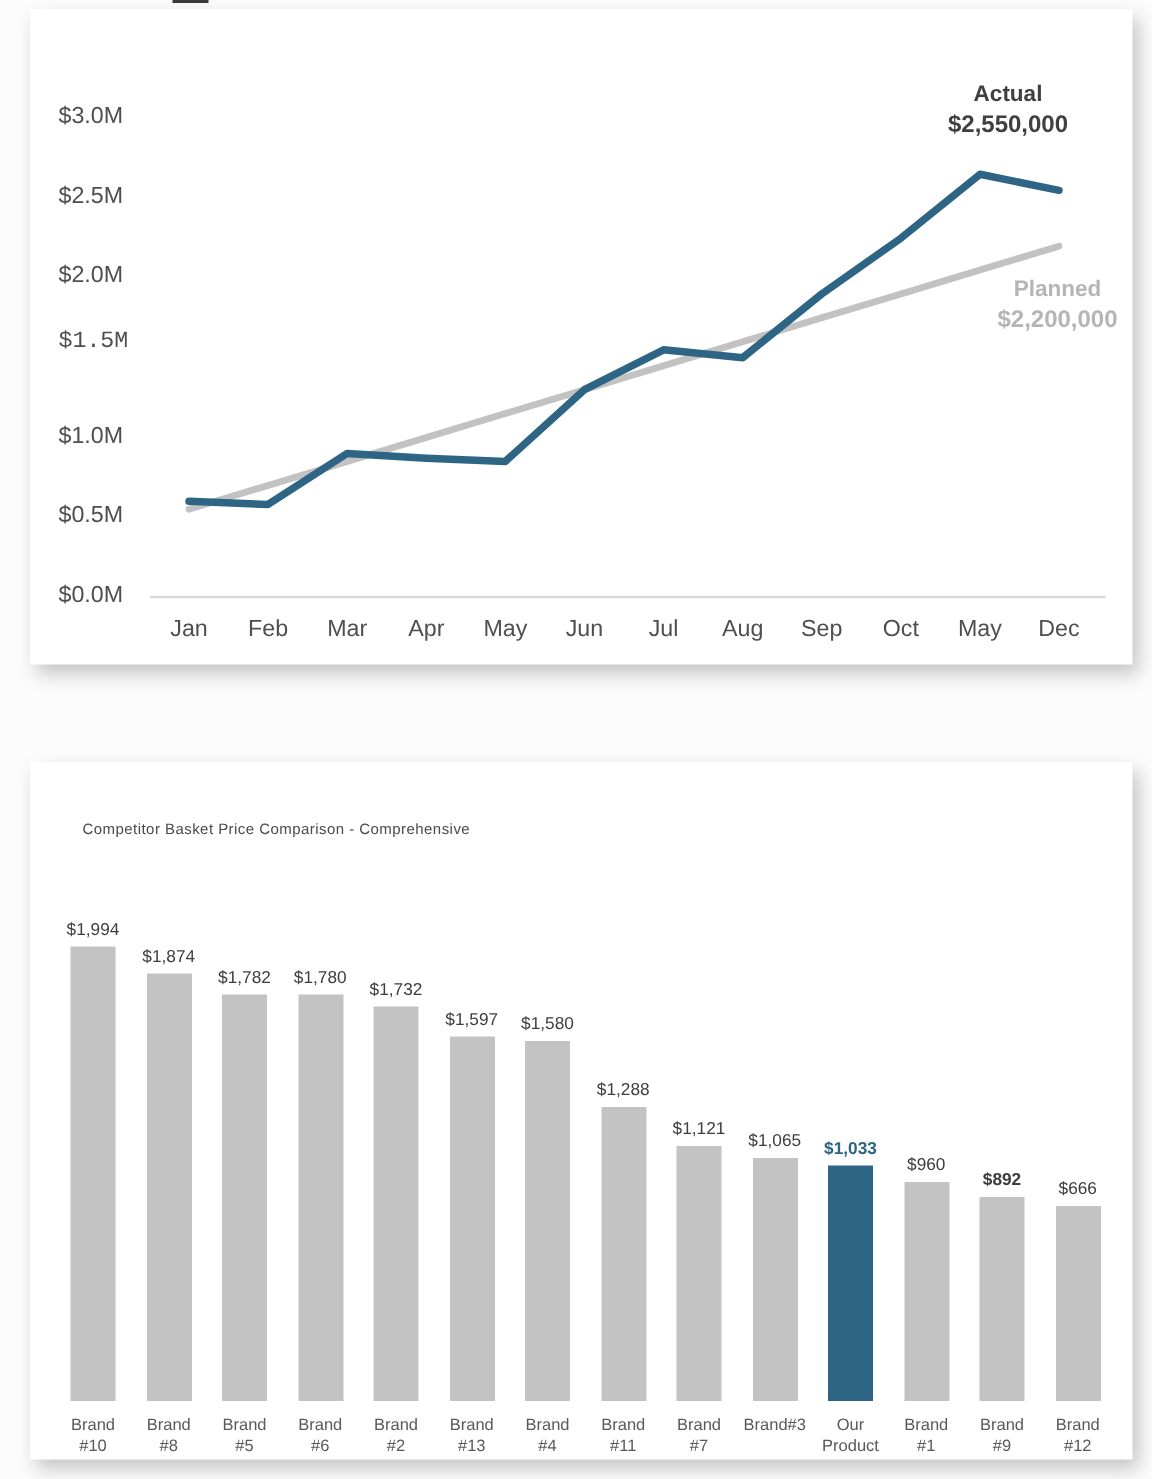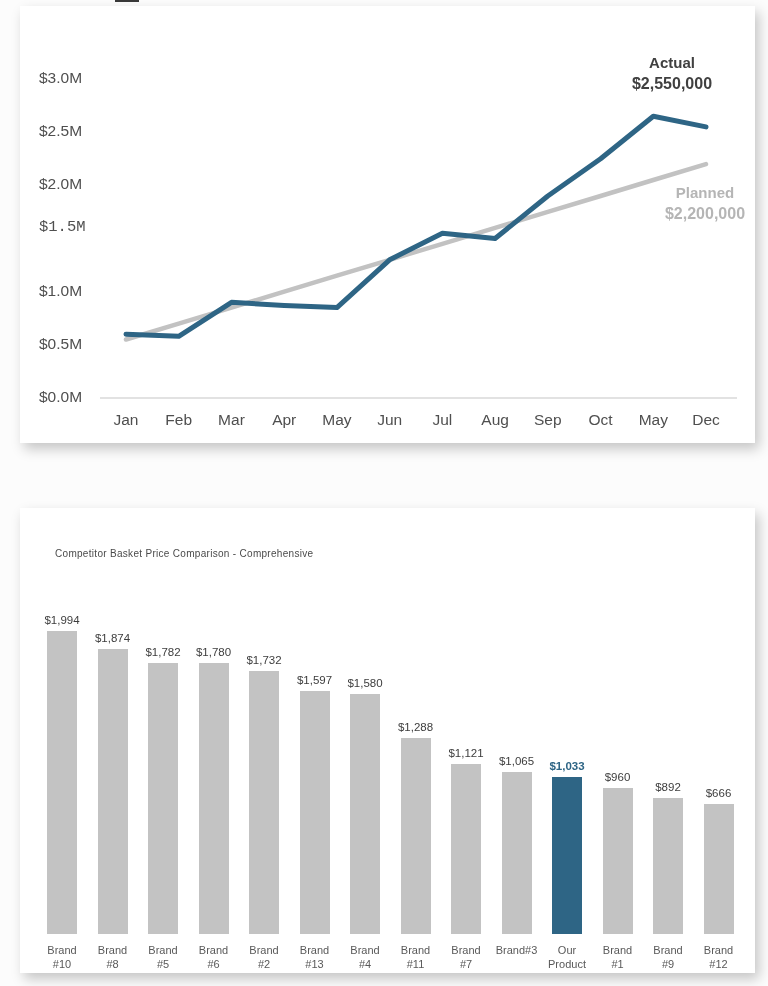--- a/index.html
+++ b/index.html
@@ -151,21 +151,21 @@
           <span>Our</span>
           <span>Product</span>
         </div>
         <div class="bar" style="left: 582.5px; height: 146px;"></div>
         <div class="bar-value" style="left: 565.5px; bottom: 190px;">$960</div>
         <div class="bar-cat" style="left: 569.5px;">
           <span>Brand</span>
           <span>#1</span>
         </div>
         <div class="bar" style="left: 633px; height: 136px;"></div>
-        <div class="bar-value" style="left: 616px; bottom: 180px;">$892</div>
+        <div class="bar-value" style="left: 616px; bottom: 180px; font-weight: bold;">$892</div>
         <div class="bar-cat" style="left: 620px;">
           <span>Brand</span>
           <span>#9</span>
         </div>
         <div class="bar" style="left: 683.5px; height: 130px;"></div>
         <div class="bar-value" style="left: 666.5px; bottom: 174px;">$666</div>
         <div class="bar-cat" style="left: 670.5px;">
           <span>Brand</span>
           <span>#12</span>
         </div>

